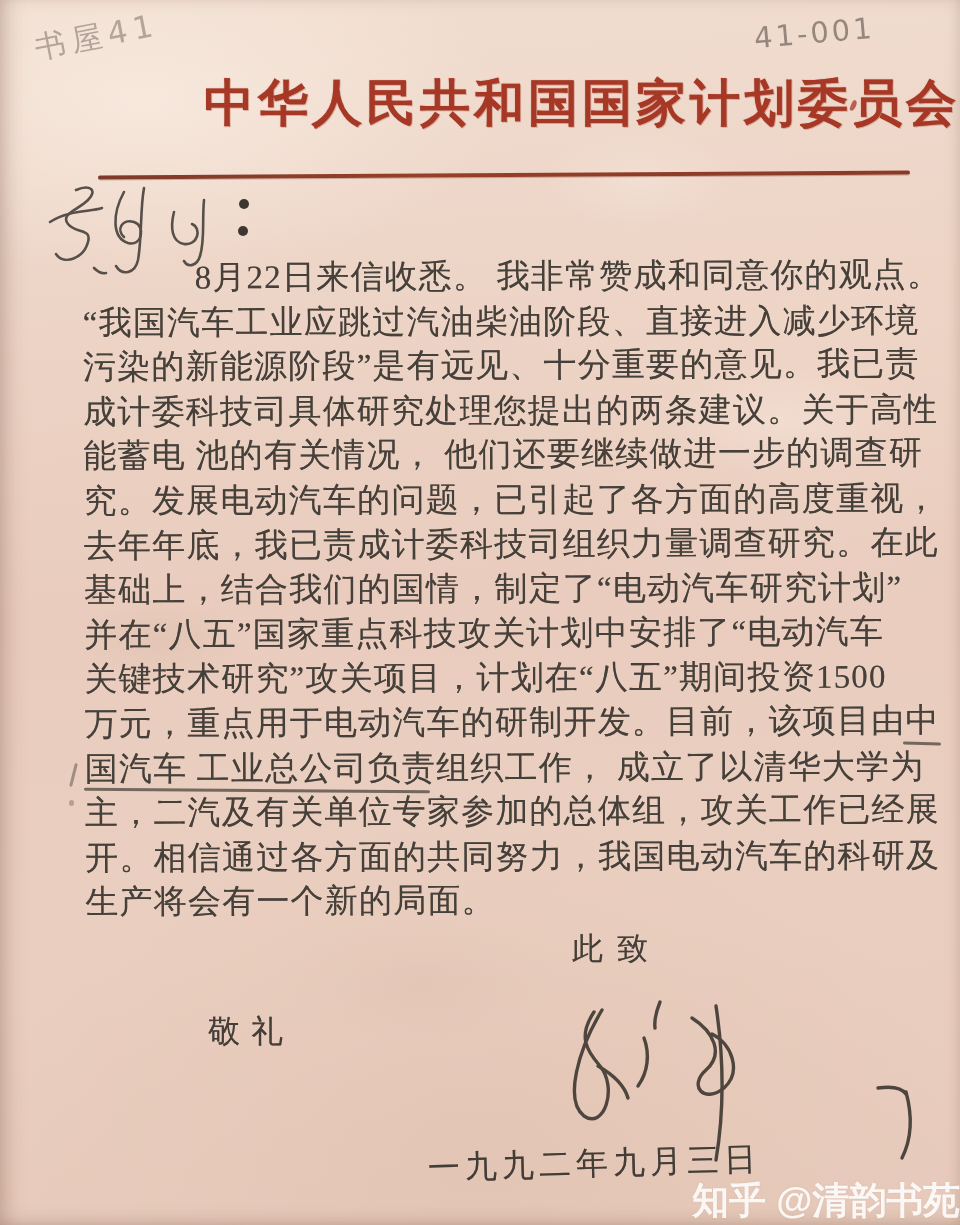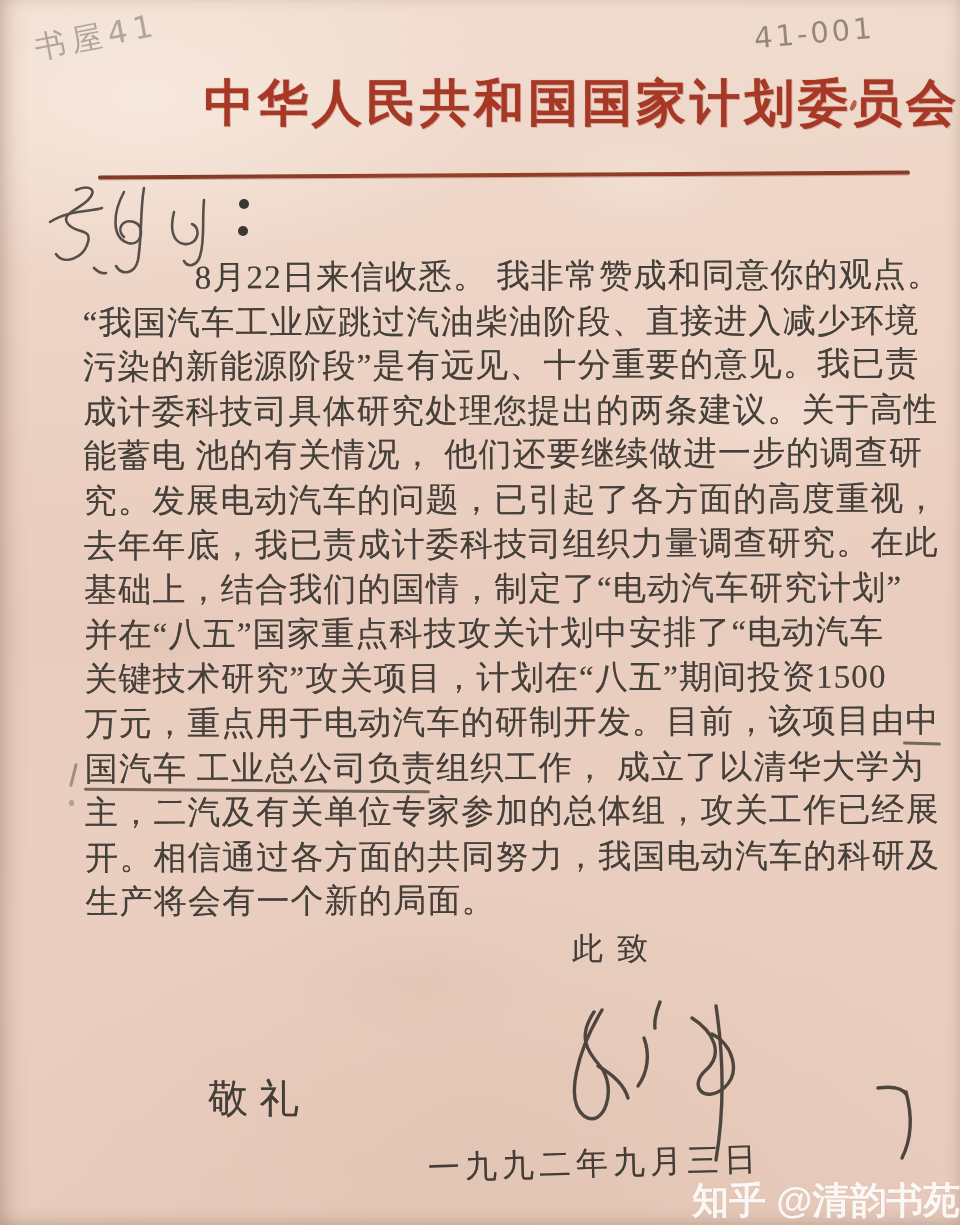--- a/index.html
+++ b/index.html
@@ -75,22 +75,22 @@
     background:rgba(100,90,80,.55); transform:rotate(14deg); border-radius:2px;}
   .margin-dot{ position:absolute; top:800px; left:69px; width:5px; height:6px;
     background:rgba(100,90,80,.4); border-radius:50%;}
   .cizhi{
     position:absolute; top:896px; left:572px;
     font-size:31px; letter-spacing:14px; color:#443e38; white-space:nowrap;
     text-shadow:0 0 .6px rgba(68,62,56,.5);
     margin-top:32px;
   }
   .jingli{
-    position:absolute; top:1071px; left:208px;
-    font-size:40px; letter-spacing:11px; color:#443e38; white-space:nowrap;
+    position:absolute; top:1010px; left:208px;
+    font-size:32px; letter-spacing:11px; color:#443e38; white-space:nowrap;
     text-shadow:0 0 .6px rgba(68,62,56,.5);
   }
   .signature-svg{ position:absolute; top:988px; left:540px; }
   .date-line{
     position:absolute; top:1142px; left:428px;
     font-size:32px; letter-spacing:5px; color:#433d37; white-space:nowrap;
     transform:rotate(-1.6deg);
     text-shadow:0 0 .6px rgba(67,61,55,.5);
   }
   .watermark{

